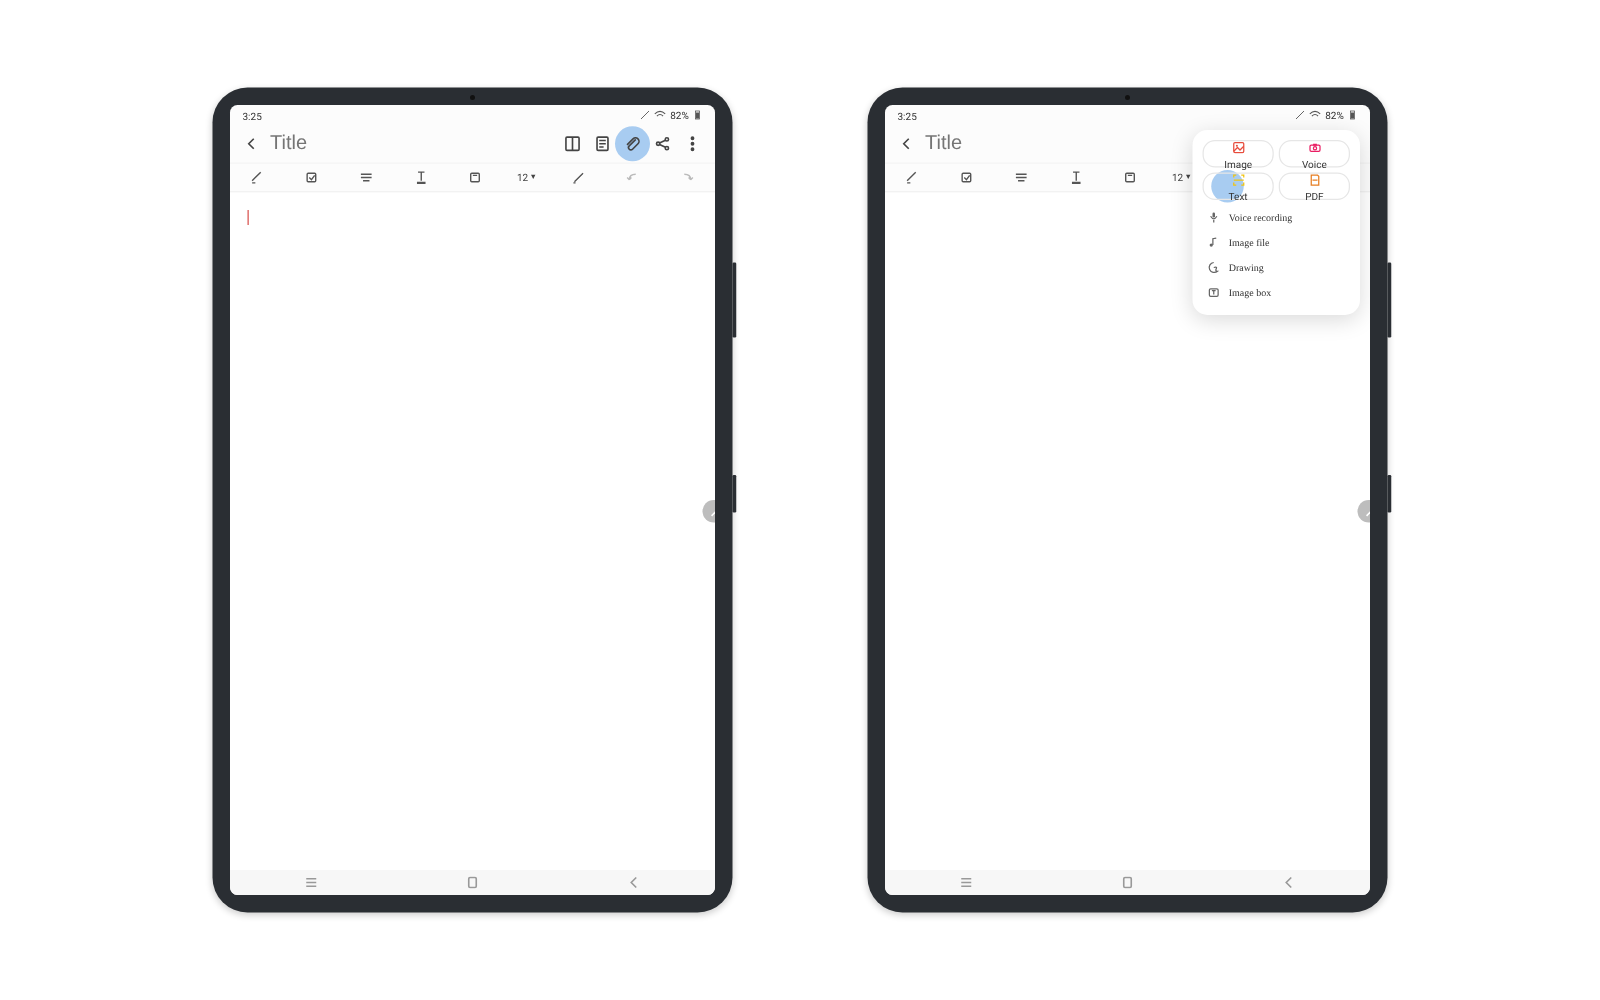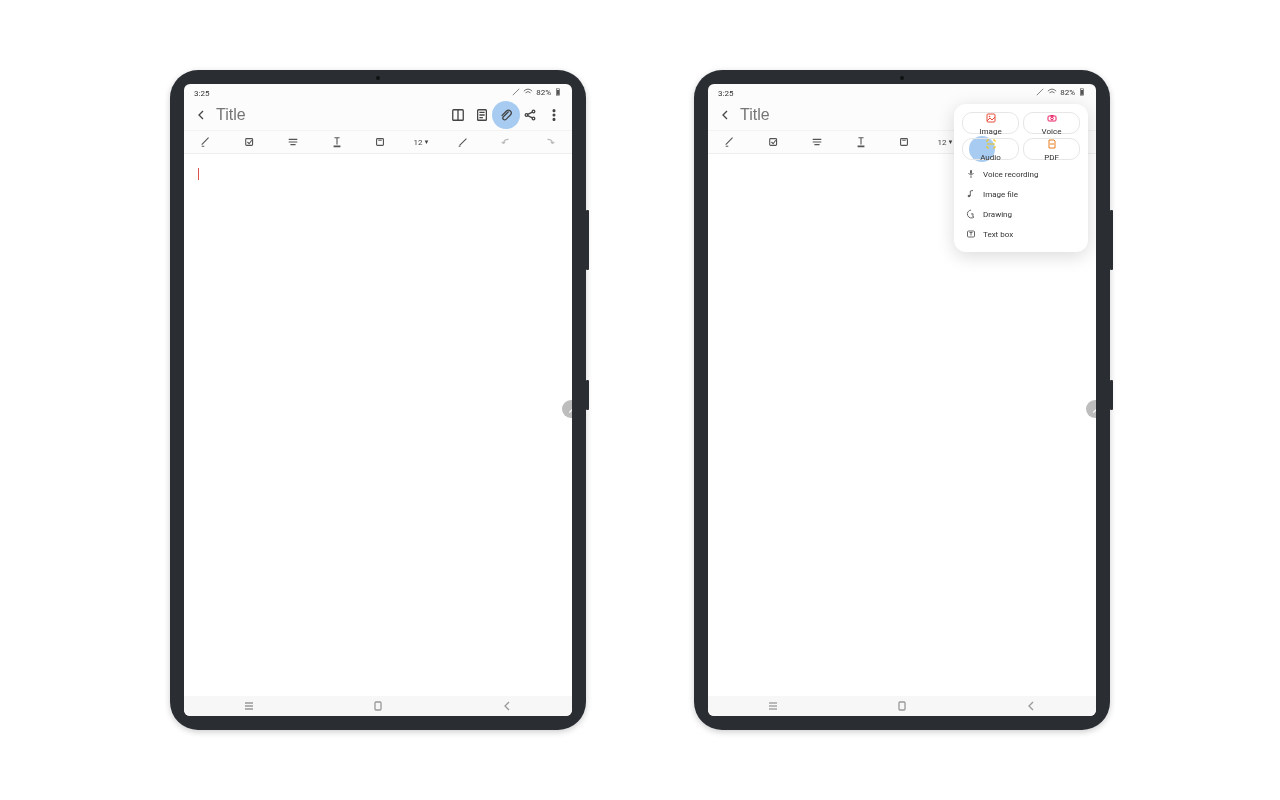--- a/index.html
+++ b/index.html
@@ -59,21 +59,21 @@
   
   .attach-menu {
     position:absolute; top: 20px; right: 8px; width: 134px; background:#fff; border-radius:12px;
     box-shadow: 0 4px 18px rgba(0,0,0,0.15); padding: 8px; z-index: 30;
   }
   .menu-grid { display:grid; grid-template-columns: 1fr 1fr; gap:4px; margin-bottom:4px; }
   .menu-chip {
     border:1px solid #e6e6e6; border-radius:10px; height:22px; display:flex; align-items:center; gap:4px; padding: 0 6px; font-size:8px; color:#333; cursor:pointer; position:relative;flex-direction:column;
   }
   .menu-chip .chip-icon { width:10px; height:10px; display:flex; align-items:center; justify-content:center; }
-  .menu-list-item { display:flex; align-items:center; gap:7px; padding:5px 4px; font-size:8px; color:#333; cursor:pointer;}
+  .menu-list-item { display:flex; align-items:center; gap:7px; padding:5px 4px; font-size:8px; color:#333; cursor:pointer;font-family:Liberation Serif, serif;}
   .menu-list-item .li-icon { width:10px; height:10px; display:flex; align-items:center; justify-content:center; color:#666; }
   .menu-chip.highlighted .highlight-circle-sm {
     position:absolute; left: 6px; top:50%; transform:translateY(-50%); width:26px; height:26px; border-radius:50%; background:#9ec6f0; opacity:0.9; z-index:-1;
   }
   .ic-red { color:#e74c3c; }
   .ic-pink { color:#e91e63; }
   .ic-yel { color:#f1c40f; }
   .ic-ora { color:#e67e22; }
 </style>
 </head>
@@ -350,21 +350,21 @@
             <span>Voice</span>
           </div>
           <div class="menu-chip highlighted">
             <div class="highlight-circle-sm"></div>
             <span class="chip-icon ic-yel">
                 <svg width="10" height="10" viewBox="0 0 10 10">
                   <path d="M1 3 L1 1 L3 1 M7 1 L9 1 L9 3 M9 7 L9 9 L7 9 M3 9 L1 9 L1 7" stroke="currentColor" fill="none"></path>
                   <line x1="1" y1="5" x2="9" y2="5" stroke="currentColor"></line>
                 </svg>
               </span>
-            <span>Audio</span>
+            <span>Text</span>
           </div>
           <div class="menu-chip">
             <span class="chip-icon ic-ora">
                 <svg width="10" height="10" viewBox="0 0 10 10">
                   <path d="M2 1 L7 1 L8 2 L8 9 L2 9 Z" fill="none" stroke="currentColor"></path>
                   <line x1="3" y1="5" x2="7" y2="5" stroke="currentColor"></line>
                 </svg>
               </span>
             <span>PDF</span>
           </div>
@@ -396,21 +396,21 @@
             </span>
           <span>Drawing</span>
         </div>
         <div class="menu-list-item">
           <span class="li-icon">
               <svg width="10" height="10" viewBox="0 0 10 10">
                 <rect x="1.5" y="2" width="7" height="6" rx="1" fill="none" stroke="#666"></rect>
                 <path d="M5 3.5 L5 6.5 M3.5 3.5 L6.5 3.5" stroke="#666"></path>
               </svg>
             </span>
-          <span>Text box</span>
+          <span>Image box</span>
         </div>
       </div>
 
       <div class="navbar">
         <div class="navbtn">
             <svg viewBox="0 0 14 10">
               <line x1="3" y1="2" x2="11" y2="2"></line>
               <line x1="3" y1="5" x2="11" y2="5"></line>
               <line x1="3" y1="8" x2="11" y2="8"></line>
             </svg>

